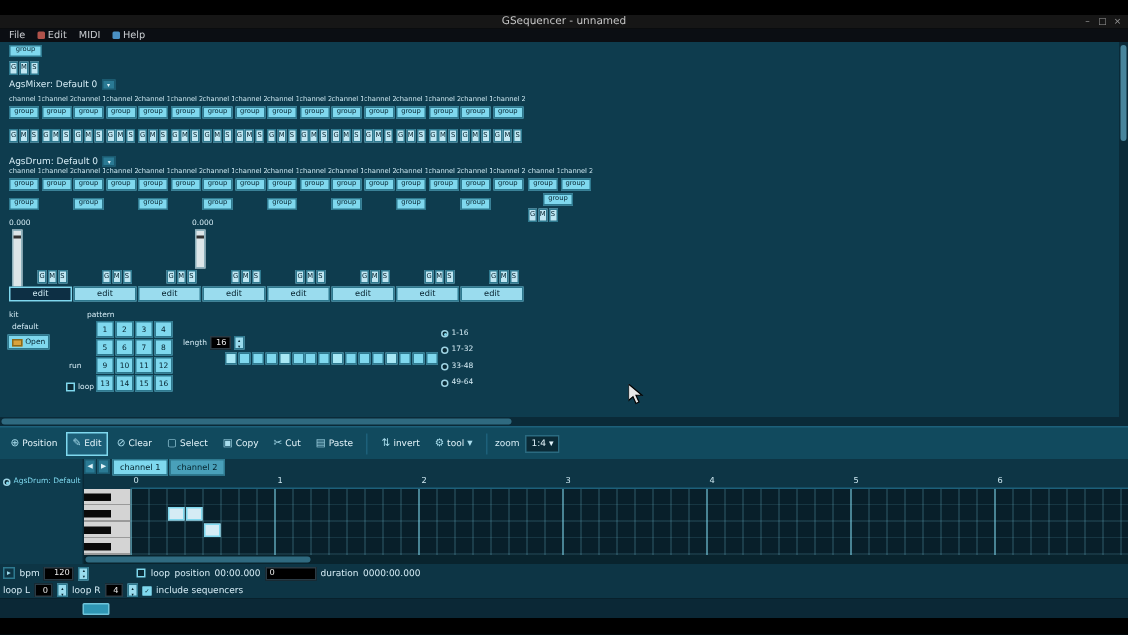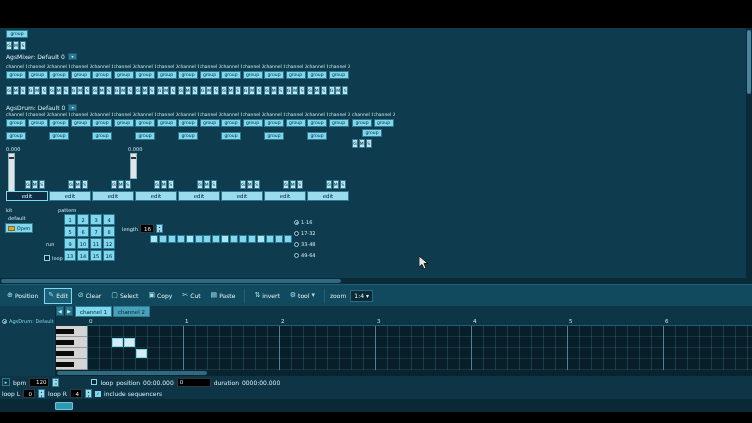--- a/index.html
+++ b/index.html
@@ -77,21 +77,45 @@
   #statusbar{position:absolute;left:0;top:399px;width:752px;height:13px;background:#0b2836}
   #status-chip{position:absolute;left:55px;top:3px;width:18px;height:8px;background:#2f96b4;border:1px solid #6fc4da;border-radius:1px}
   #cursor{position:absolute;left:419px;top:256px}
 </style>
 </head>
 <body>
 
 <div id="app">
   <div id="lb-top"></div>
 
-
+  <div id="titlebar">
+    <span>GSequencer - unnamed</span>
+    <div id="win-controls">
+      <span>–</span>
+      <span>□</span>
+      <span>×</span>
+    </div>
+  </div>
+
+  <div id="menubar">
+      <div class="menu-item">
+        <span>File</span>
+      </div>
+      <div class="menu-item">
+        <span class="menu-ico" style="background: rgb(176, 82, 74);"></span>
+        <span>Edit</span>
+      </div>
+      <div class="menu-item">
+        <span>MIDI</span>
+      </div>
+      <div class="menu-item">
+        <span class="menu-ico" style="background: rgb(74, 144, 194);"></span>
+        <span>Help</span>
+      </div>
+    </div>
 
   <div id="main">
     <div class="btn" style="left:6px;top:2px;width:22px;height:8px">group</div>
     <div id="master-gms" class="abs" style="left:6px;top:13px;width:24px;height:10px">
         <div class="gmsbox" style="left:0px;top:0px">G</div>
         <div class="gmsbox" style="left:7px;top:0px">M</div>
         <div class="gmsbox" style="left:14px;top:0px">S</div>
       </div>
 
     <div class="titlerow" style="left:6px;top:25px">

